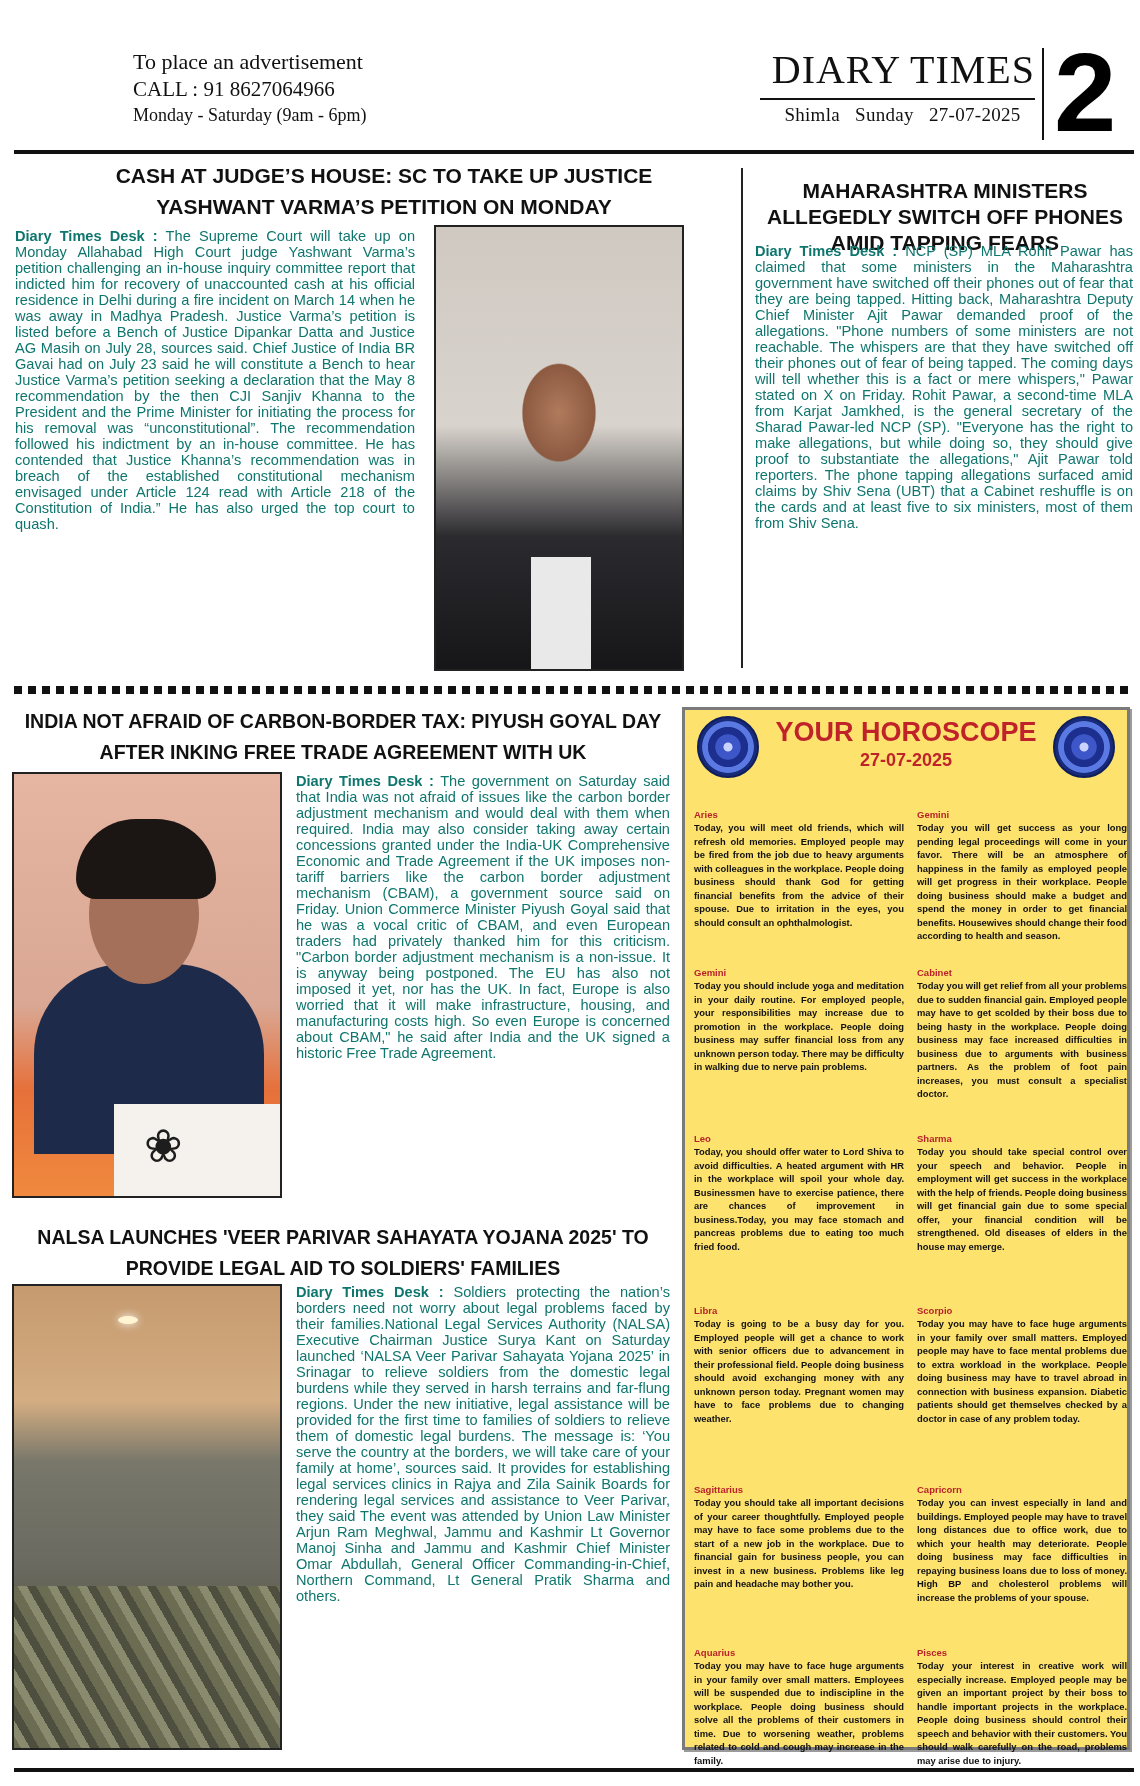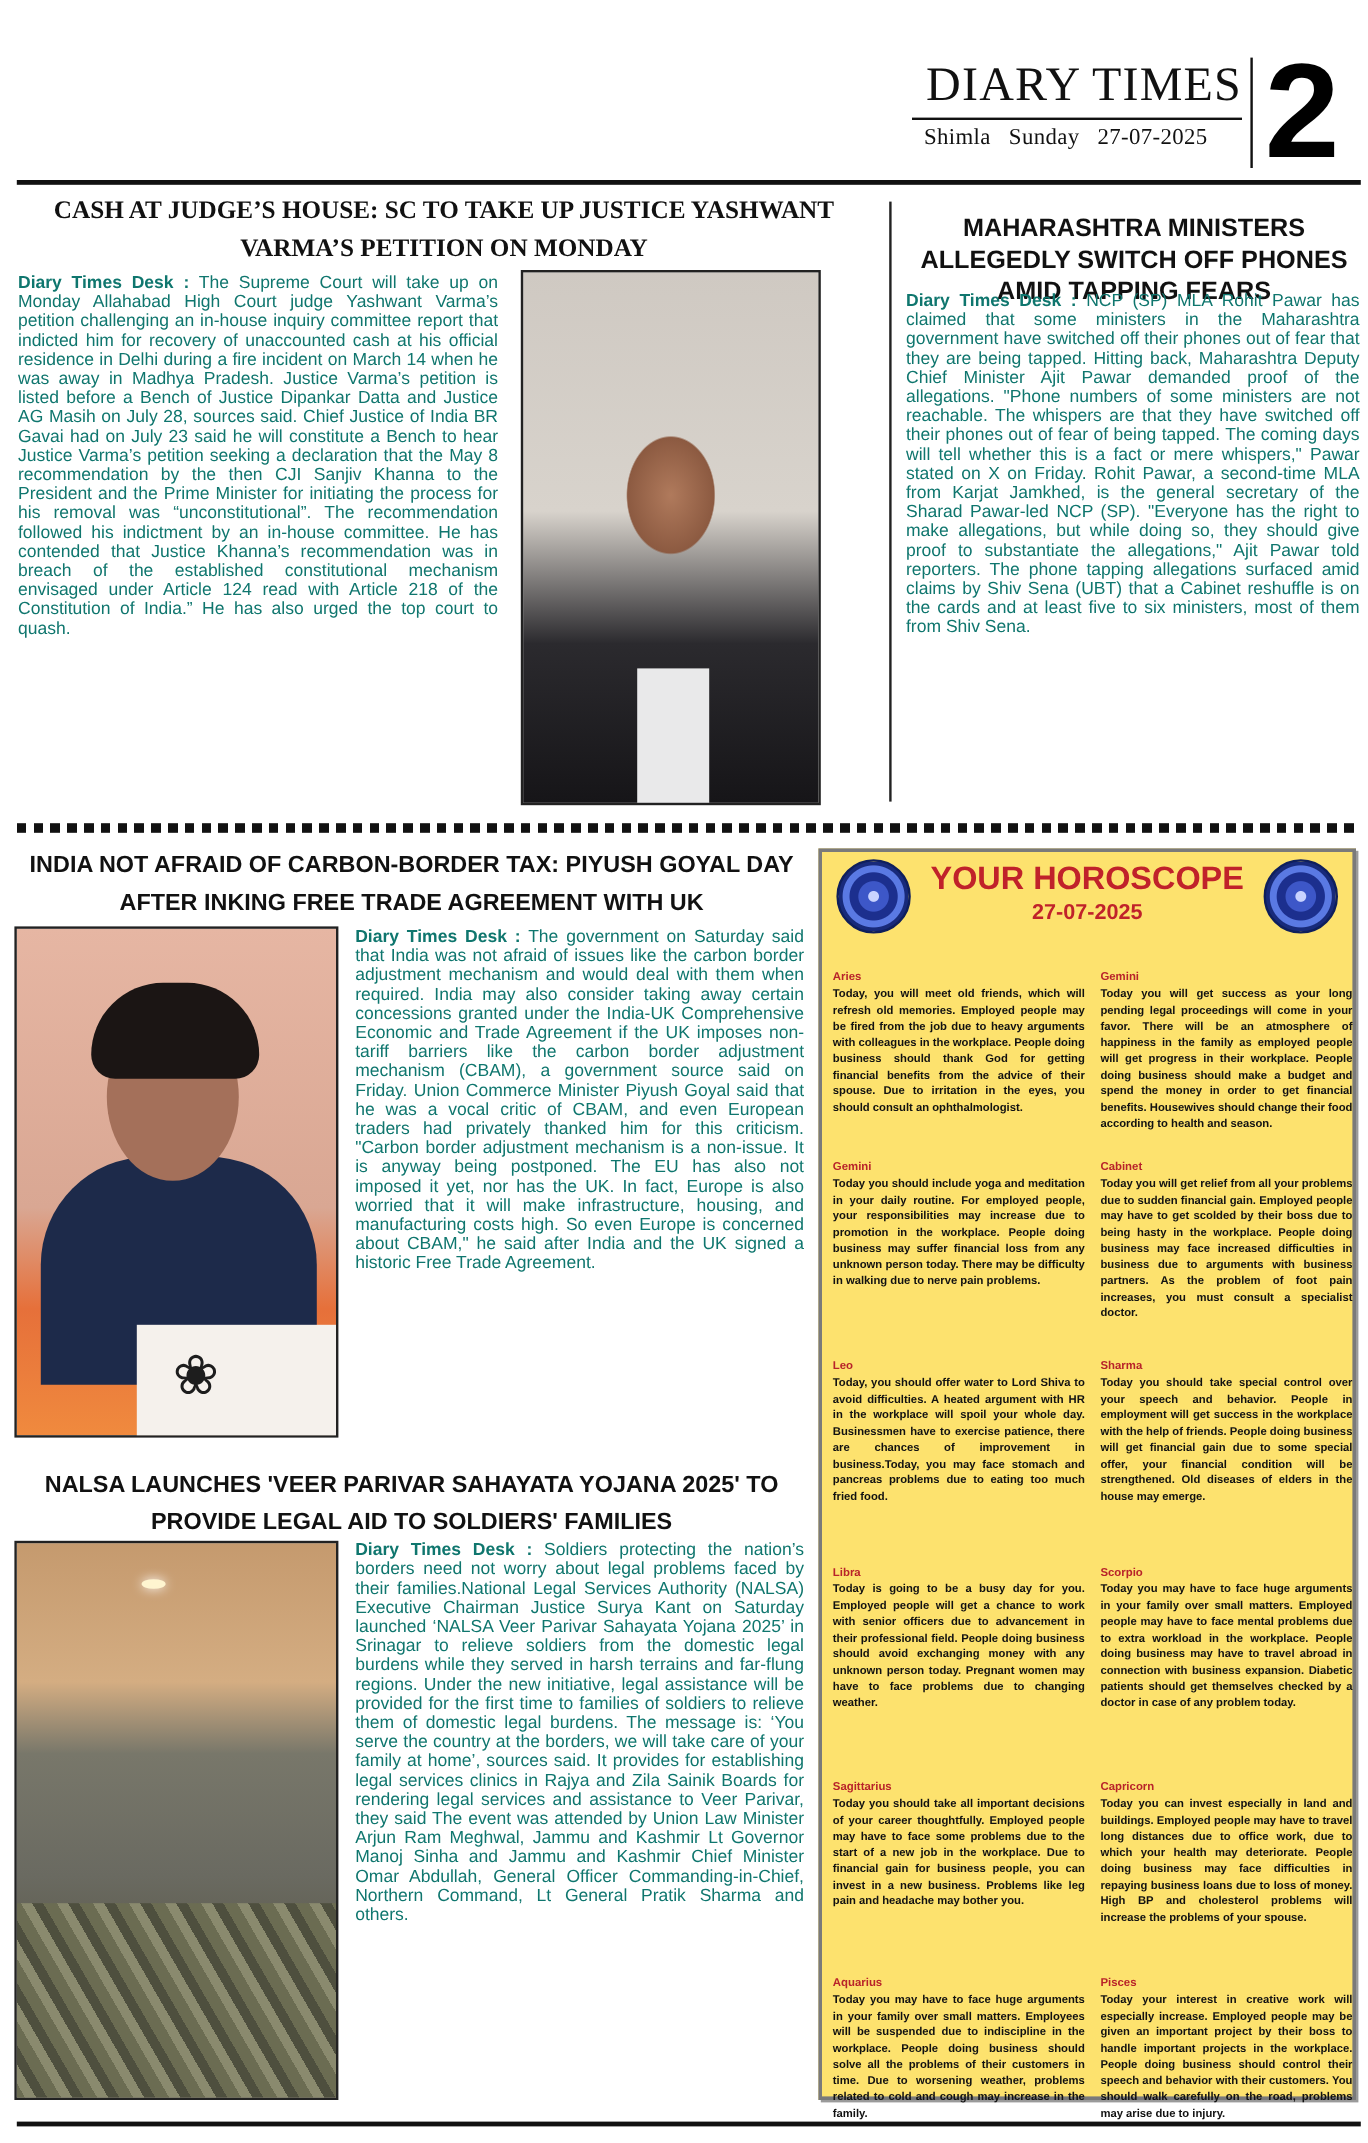--- a/index.html
+++ b/index.html
@@ -16,33 +16,33 @@
     color: #fff; font-family: "Liberation Sans", sans-serif; font-weight: bold; font-size: 15px;
     letter-spacing: -0.3px; transform: scaleY(1.3); }
   .ad-text { position: absolute; left: 133px; top: 48px; font-family: "Liberation Serif", serif; color: #111; }
   .ad-text .l1 { font-size: 22px; line-height: 28px; }
   .ad-text .l2 { font-size: 21px; line-height: 27px; }
   .ad-text .l3 { font-size: 18px; line-height: 24px; }
 
   .title-block { position: absolute; left: 760px; top: 46px; width: 275px; }
   .paper-name { font-family: "Liberation Serif", serif; font-size: 40px; letter-spacing: 1px; text-align: right; line-height: 48px; color: #111; }
   .title-rule { height: 2px; background: #111; margin-top: 4px; }
-  .dateline { font-family: "Liberation Serif", serif; font-size: 19px; text-align: left; margin-top: 4px; letter-spacing: 0.3px; }
+  .dateline { font-family: "Liberation Serif", serif; font-size: 19px; text-align: center; margin-top: 4px; letter-spacing: 0.3px; }
   .dateline span { margin-left: 10px; }
   .vbar { position: absolute; left: 1042px; top: 48px; width: 2px; height: 92px; background: #111; }
   .page-num { position: absolute; left: 1054px; top: 38px; font-family: "Liberation Sans", sans-serif; font-weight: bold; font-size: 112px; line-height: 110px; color: #000; }
 
   .rule-thick { position: absolute; left: 14px; height: 4px; background: #111; }
 
   
   .headline { font-family: "Liberation Sans", sans-serif; font-weight: bold; text-align: center; color: #111; }
   .body { font-family: "Liberation Sans", sans-serif; font-size: 14.6px; line-height: 16px; text-align: justify; color: #0f766e; }
   .body b { font-weight: bold; }
 
-  .a1-head { position: absolute; left: 40px; top: 160px; width: 660px; font-size: 21px; line-height: 31px; font-family: Liberation Serif, serif; }
+  .a1-head { position: absolute; left: 54px; top: 160px; width: 660px; font-size: 21px; line-height: 31px; }
   .a1-body { position: absolute; left: 15px; top: 228px; width: 400px; }
   .a1-photo { position: absolute; left: 434px; top: 225px; width: 250px; height: 446px; border: 2px solid #222;
     background: radial-gradient(ellipse 60px 80px at 50% 42%, #b07a5c 0%, #8c5a41 60%, transparent 62%),
                 linear-gradient(180deg, #cfc9c2 0%, #d8d3cc 45%, #2b2a2e 70%, #161518 100%); overflow: hidden; }
   .a1-photo .collar { position: absolute; left: 95px; top: 330px; width: 60px; height: 120px; background: #e9e9ea; }
 
   .vdiv { position: absolute; left: 741px; top: 168px; width: 2px; height: 500px; background: #222; }
   .a2-head { position: absolute; left: 760px; top: 178px; width: 370px; font-size: 21px; line-height: 26px; }
   .a2-body { position: absolute; left: 755px; top: 243px; width: 378px; }
 
@@ -82,20 +82,25 @@
   .sign .name { font-family: "Liberation Sans", sans-serif; font-weight: bold; color: #b8232a; font-size: 9.5px; line-height: 13px; margin-top: 28px; }
   .sign .text { font-family: "Liberation Sans", sans-serif; font-weight: bold; font-size: 9.4px; line-height: 13.5px; text-align: justify; color: #111; }
   .col-l { left: 9px; } .col-r { left: 232px; }
 
   .bottom-rule { position: absolute; left: 14px; top: 1768px; width: 1120px; height: 4px; background: #111; }
 </style>
 </head>
 <body>
 
 <div class="masthead">
+  <div class="ad-text">
+    <div class="l1">To place an advertisement</div>
+    <div class="l2">CALL : 91 8627064966</div>
+    <div class="l3">Monday - Saturday (9am - 6pm)</div>
+  </div>
   <div class="title-block">
     <div class="paper-name">DIARY TIMES</div>
     <div class="title-rule"></div>
     <div class="dateline">
       <span>Shimla</span>
       <span>Sunday</span>
       <span>27-07-2025</span>
     </div>
   </div>
   <div class="vbar"></div>

